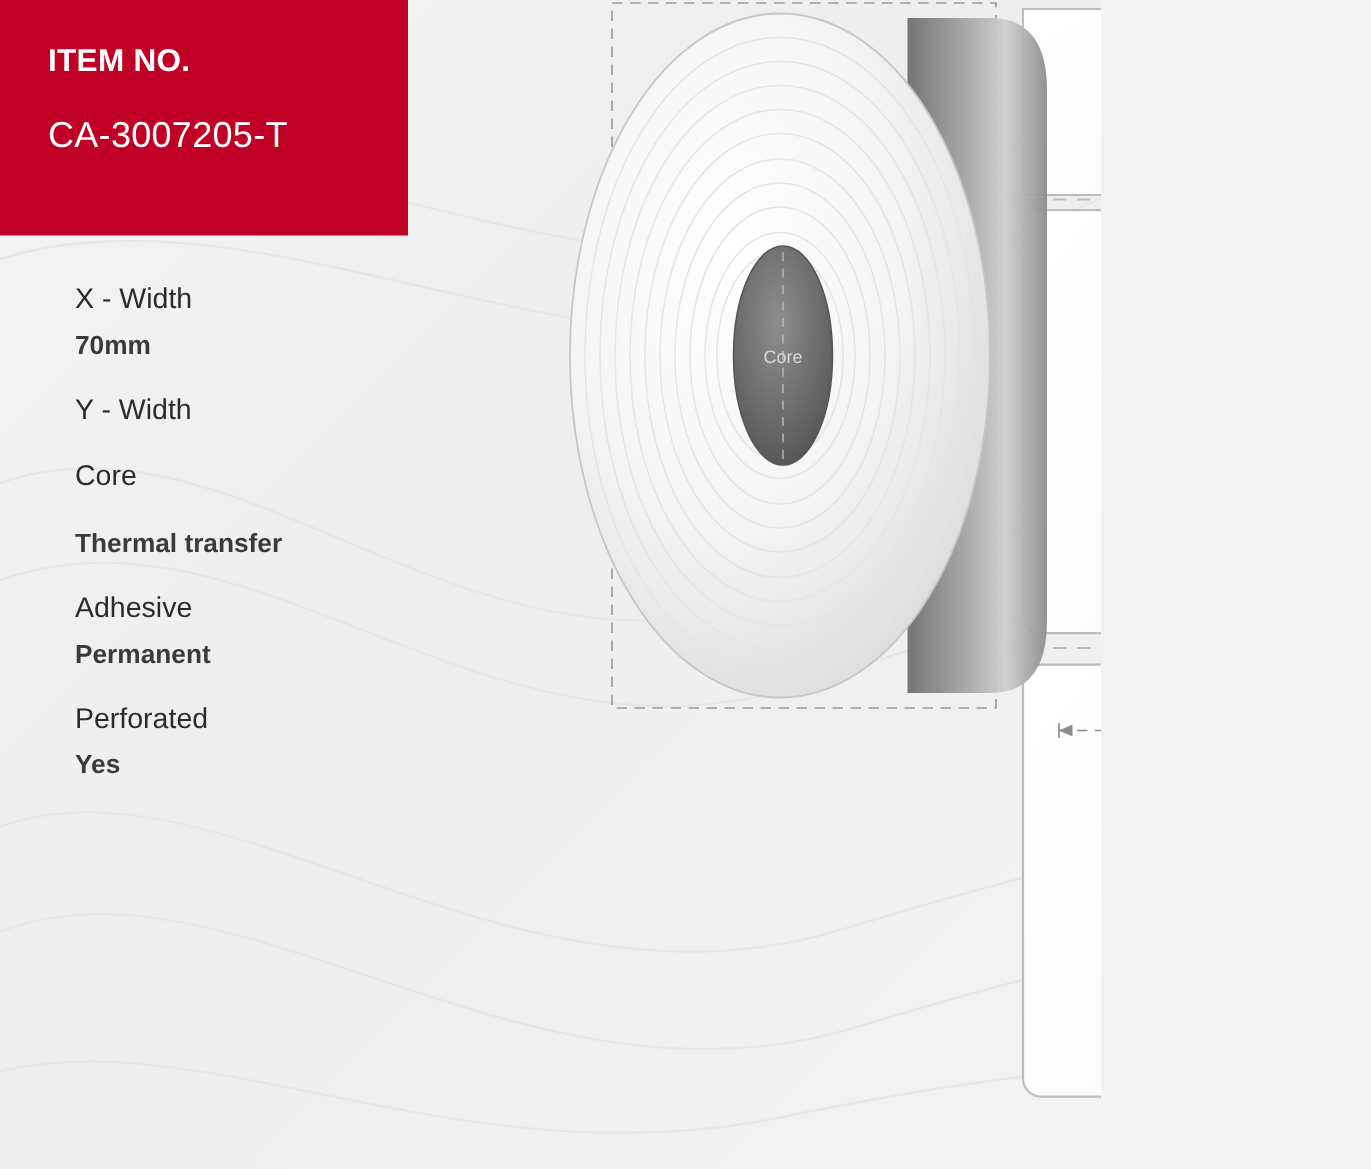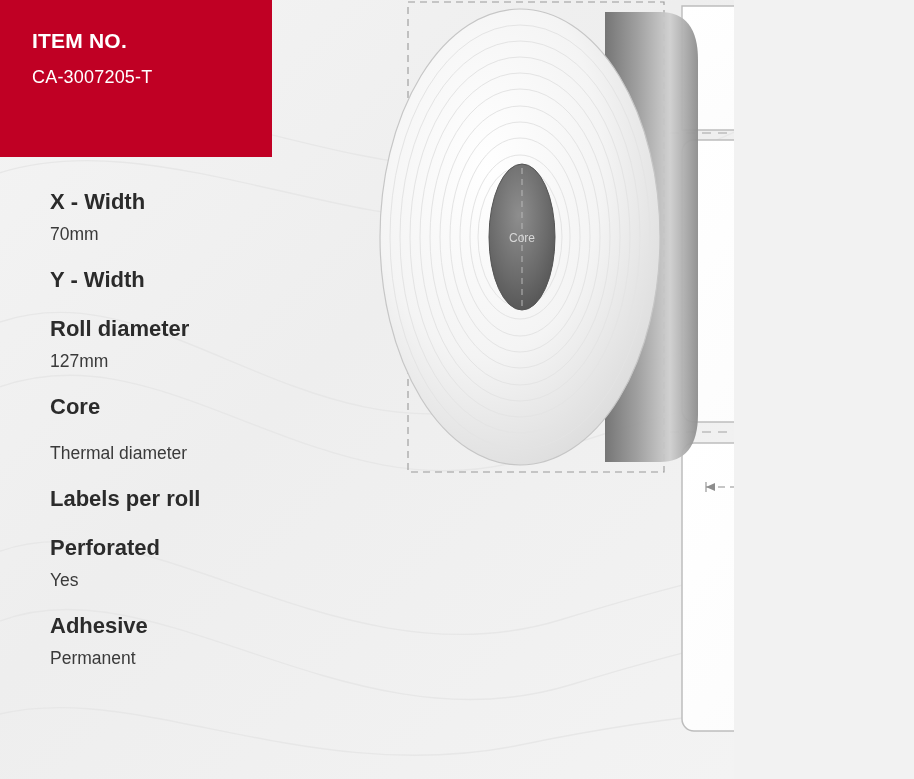--- a/index.html
+++ b/index.html
@@ -42,45 +42,45 @@
     padding: 28px 0 0 32px;
     color: #ffffff;
   }
   #item-banner .label {
     font-size: 21px;
     font-weight: bold;
     letter-spacing: 0.2px;
     line-height: 1.2;
   }
   #item-banner .value {
-    font-size: 18px;
+    font-size: 24px;
     font-weight: normal;
-    margin-top: 14px;
+    margin-top: 24px;
     letter-spacing: 0.2px;
   }
 
   
   #spec-list {
     position: absolute;
     left: 50px;
     top: 186px;
     width: 300px;
   }
   .spec-row {
     margin-bottom: 17px;
   }
   .spec-key {
-    font-size: 22px;
-    font-weight: bold;
+    font-size: 19px;
+    font-weight: normal;
     color: #2b2b2b;
     line-height: 1.45;
   }
   .spec-val {
     font-size: 17.5px;
-    font-weight: normal;
+    font-weight: bold;
     color: #3a3a3a;
     line-height: 1.5;
     margin-top: 3px;
   }
 
   
   #illustration {
     position: absolute;
     left: 360px;
     top: 0;
@@ -134,45 +134,40 @@
 
     <div class="spec-row">
       <div class="spec-key">X - Width</div>
       <div class="spec-val">70mm</div>
     </div>
 
     <div class="spec-row">
       <div class="spec-key">Y - Width</div>
     </div>
 
-    <div class="spec-row">
-      <div class="spec-key">Roll diameter</div>
-      <div class="spec-val">127mm</div>
-    </div>
 
     <div class="spec-row">
       <div class="spec-key">Core</div>
     </div>
 
     <div class="spec-row">
-      <div class="spec-val">Thermal diameter</div>
-    </div>
-
-    <div class="spec-row">
-      <div class="spec-key">Labels per roll</div>
+      <div class="spec-val">Thermal transfer</div>
+    </div>
+
+    <div class="spec-row">
+    </div>
+
+    <div class="spec-row">
+      <div class="spec-key">Adhesive</div>
+      <div class="spec-val">Permanent</div>
     </div>
 
     <div class="spec-row">
       <div class="spec-key">Perforated</div>
       <div class="spec-val">Yes</div>
-    </div>
-
-    <div class="spec-row">
-      <div class="spec-key">Adhesive</div>
-      <div class="spec-val">Permanent</div>
     </div>
 
   </div>
 
   <div id="illustration">
     <svg width="554" height="779" viewBox="0 0 554 779" aria-hidden="true">
       <defs>
         <linearGradient id="rollEdge" x1="0" y1="0" x2="1" y2="0">
           <stop offset="0%" stop-color="#6f6f6f"></stop>
           <stop offset="35%" stop-color="#9c9c9c"></stop>

